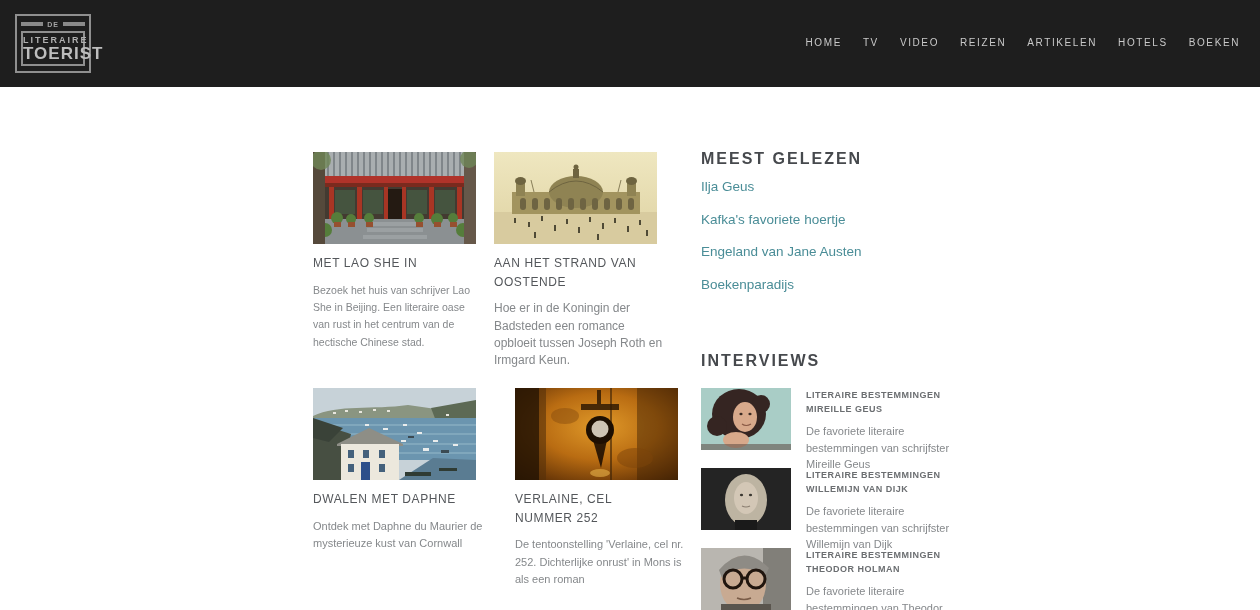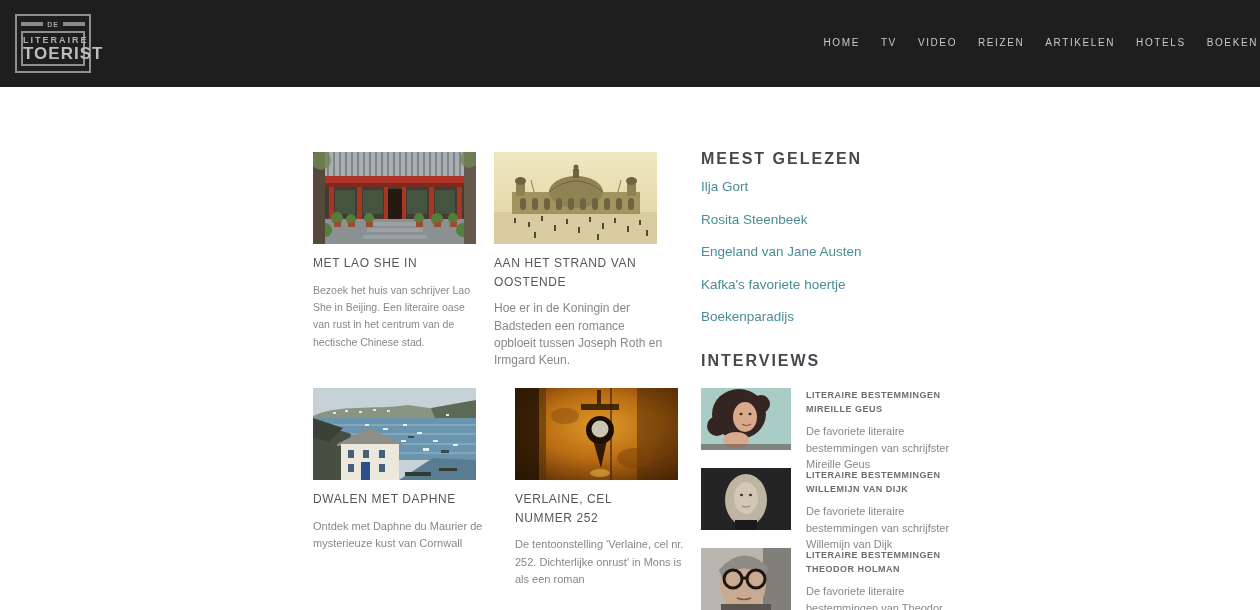--- a/index.html
+++ b/index.html
@@ -9,21 +9,21 @@
 
   
   .header { position:absolute; top:0; left:0; width:1260px; height:87px; background:#1e1e1e; }
   .logo { position:absolute; left:15px; top:14px; width:76px; height:59px; border:2px solid #8f8f8f; padding:3px 4px; color:#b5b5b5; cursor:pointer; }
   .logo-top { display:flex; align-items:center; gap:4px; height:10px; }
   .logo-top .bar { flex:1; height:4px; background:#8a8a8a; }
   .logo-de { font-size:7px; font-weight:700; letter-spacing:1px; color:#a5a5a5; }
   .logo-main { margin-top:2px; border:2px solid #8f8f8f; text-align:center; padding:2px 0 1px; }
   .logo-literaire { font-size:9px; font-weight:700; letter-spacing:2px; color:#b0b0b0; }
   .logo-toerist { font-size:17px; font-weight:700; letter-spacing:1px; line-height:1.05; color:#bdbdbd; }
-  .nav { position:absolute; right:2px; top:37px; display:flex; gap:21px; }
+  .nav { position:absolute; right:20px; top:37px; display:flex; gap:21px; }
   .nav a { font-size:10px; letter-spacing:1.6px; color:#c9c9c9; text-decoration:none; white-space:nowrap; cursor:pointer; }
 
   
   .article { position:absolute; width:170px; }
   .article .img { width:163px; height:92px; overflow:hidden; background:#ddd; cursor:pointer; }
   .article .img svg { display:block; width:163px; height:92px; }
   .article h2 { margin-top:10px; font-weight:400; font-size:12px; letter-spacing:0.6px; color:#54575b; line-height:1.55; cursor:pointer; }
   .article h2 span { display:block; white-space:nowrap; }
   .article p { margin-top:9px; color:#85888b; }
   #article-1 { left:313px; top:152px; }
@@ -297,24 +297,23 @@
     <h2>
       <span>VERLAINE, CEL</span>
       <span>NUMMER 252</span>
     </h2>
     <p>De tentoonstelling 'Verlaine, cel nr. 252. Dichterlijke onrust' in Mons is als een roman</p>
   </div>
 
   <div class="side-heading" id="most-read-title">MEEST GELEZEN</div>
 
   <div class="most-read-links">
-    <a href="#">Ilja Gort</a>
-    <a href="#">Rosita Steenbeek</a>
+    <a href="#">Ilja Geus</a>
+    <a href="#">Kafka's favoriete hoertje</a>
     <a href="#">Engeland van Jane Austen</a>
-    <a href="#">Kafka's favoriete hoertje</a>
     <a href="#">Boekenparadijs</a>
   </div>
 
   <div class="side-heading" id="interviews-title">INTERVIEWS</div>
 
   <div class="iv-item" id="iv-1">
     <div class="iv-thumb">
       <svg viewBox="0 0 90 62" preserveAspectRatio="none" aria-hidden="true">
         <rect width="90" height="62" fill="#a9cdc6"></rect>
         <ellipse cx="38" cy="26" rx="27" ry="25" fill="#352522"></ellipse>

